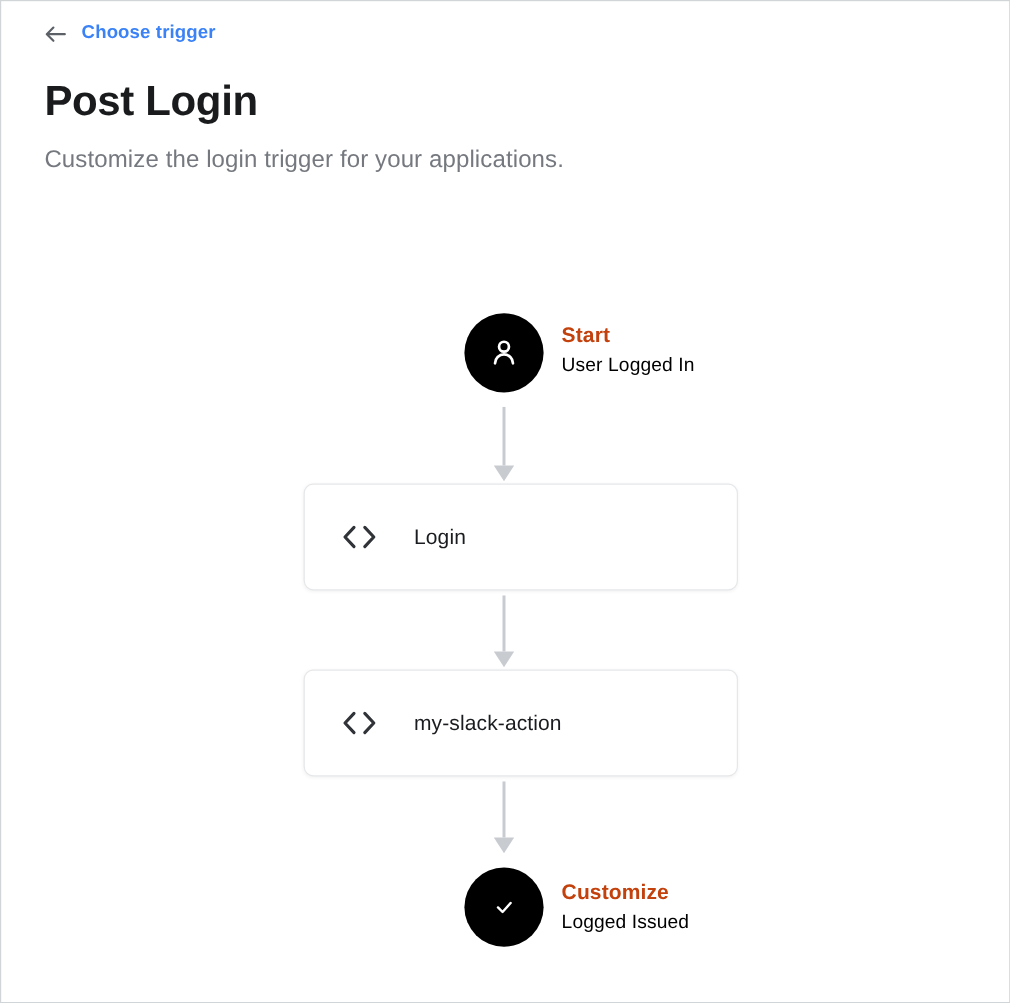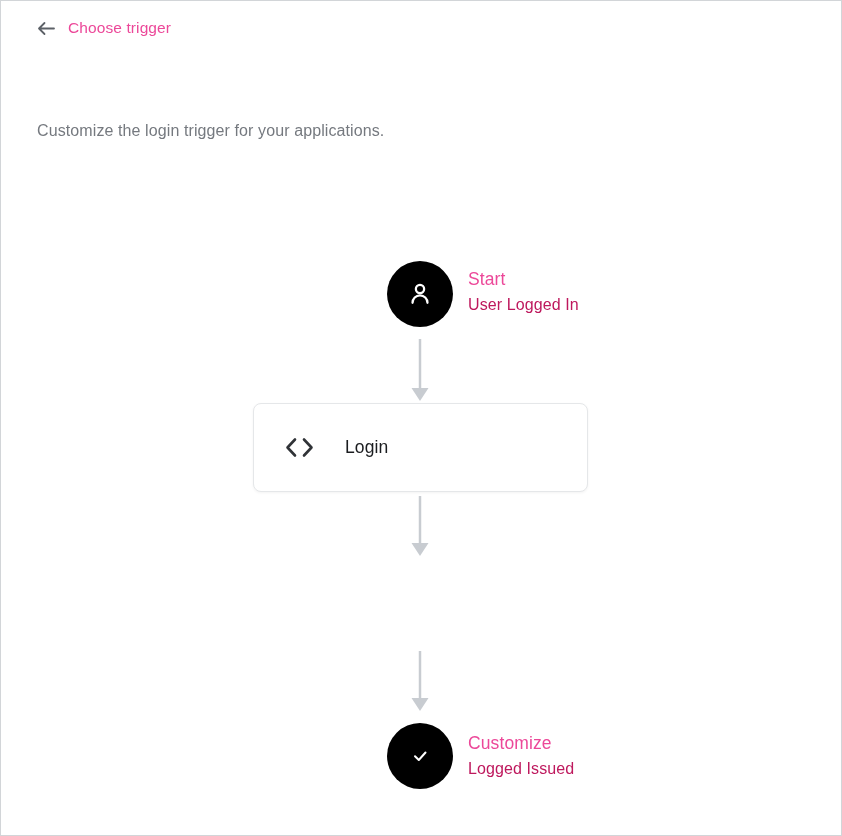--- a/index.html
+++ b/index.html
@@ -17,64 +17,64 @@
   }
 
   
   .back-row {
     position: absolute; left: 36px; top: 18px;
     display: flex; align-items: center; gap: 13px;
     cursor: pointer; color: #5c6167;
   }
   .back-row .back-arrow { display: flex; align-items: center; }
   .back-label {
-    font-size: 15.5px; font-weight: 400; color: #ec4899;
+    font-size: 15.5px; font-weight: 700; color: #3b82f6;
     letter-spacing: 0.1px;
   }
   .page-title {
     position: absolute; left: 36px; top: 64px;
     font-size: 35px; font-weight: 600; color: #191b1d;
     letter-spacing: -0.3px; line-height: 1.15;
   }
   .page-subtitle {
     position: absolute; left: 36px; top: 121px;
-    font-size: 16px; font-weight: 400; color: #75797f;
+    font-size: 20px; font-weight: 400; color: #75797f;
     letter-spacing: 0.1px;
   }
 
   
   .node-circle {
     position: absolute; width: 66px; height: 66px;
     border-radius: 50%; background: #000000;
     display: flex; align-items: center; justify-content: center;
   }
   .start-circle { left: 386px; top: 260px; }
   .complete-circle { left: 386px; top: 722px; }
 
   .node-label { position: absolute; left: 467px; }
   .start-label { top: 268px; }
   .complete-label { top: 732px; }
   .node-title {
-    font-size: 17.5px; font-weight: 400; color: #ec4899;
+    font-size: 17.5px; font-weight: 700; color: #c2410c;
     line-height: 1.2; margin-bottom: 5px; letter-spacing: 0.1px;
   }
   .node-subtitle {
-    font-size: 16px; font-weight: 400; color: #be185d;
+    font-size: 16px; font-weight: 400; color: #000000;
     line-height: 1.2; letter-spacing: 0.1px;
   }
 
   
   .arrow { position: absolute; left: 409px; width: 20px; }
   .arrow-1 { top: 338px; height: 62px; }
   .arrow-2 { top: 495px; height: 60px; }
   .arrow-3 { top: 650px; height: 60px; }
 
   
   .action-card {
-    position: absolute; left: 252px; width: 335px; height: 89px;
+    position: absolute; left: 252px; width: 362px; height: 89px;
     background: #ffffff;
     border: 1px solid #e5e7e9;
     border-radius: 8px;
     box-shadow: 0 1px 3px rgba(0,0,0,0.05);
     display: flex; align-items: center;
     padding-left: 30px;
     cursor: pointer;
   }
   .action-card-1 { top: 402px; }
   .action-card-2 { top: 557px; }
@@ -92,20 +92,21 @@
 
   <div class="back-row">
     <span class="back-arrow">
       <svg width="18" height="15" viewBox="0 0 18 15" fill="none">
         <path d="M17 7.5 H2 M7.5 2 L2 7.5 L7.5 13" stroke="#5c6167" stroke-width="1.8" stroke-linecap="round" stroke-linejoin="round"></path>
       </svg>
     </span>
     <span class="back-label">Choose trigger</span>
   </div>
 
+  <h1 class="page-title">Post Login</h1>
   <div class="page-subtitle">Customize the login trigger for your applications.</div>
 
   <div class="node-circle start-circle">
     <span style="display:flex;">
       <svg width="32" height="32" viewBox="0 0 24 24" fill="none">
         <circle cx="12" cy="8.2" r="3.1" stroke="#ffffff" stroke-width="1.7"></circle>
         <path d="M6.4 18.6 a5.6 5.6 0 0 1 11.2 0" stroke="#ffffff" stroke-width="1.7" stroke-linecap="round"></path>
       </svg>
     </span>
   </div>
@@ -131,20 +132,29 @@
     <span class="action-label">Login</span>
   </div>
 
   <div class="arrow arrow-2">
     <svg width="20" height="60" viewBox="0 0 20 60">
       <line x1="10" y1="0" x2="10" y2="47" stroke="#c8ccd1" stroke-width="2.5"></line>
       <polygon points="1.5,47 18.5,47 10,60" fill="#c8ccd1"></polygon>
     </svg>
   </div>
 
+  <div class="action-card action-card-2">
+    <span class="code-icon">
+      <svg width="31" height="21" viewBox="0 0 31 21" fill="none">
+        <path d="M11 2.5 L3.5 10.5 L11 18.5" stroke="#303337" stroke-width="2.6" stroke-linecap="round" stroke-linejoin="round"></path>
+        <path d="M20 2.5 L27.5 10.5 L20 18.5" stroke="#303337" stroke-width="2.6" stroke-linecap="round" stroke-linejoin="round"></path>
+      </svg>
+    </span>
+    <span class="action-label">my-slack-action</span>
+  </div>
 
   <div class="arrow arrow-3">
     <svg width="20" height="60" viewBox="0 0 20 60">
       <line x1="10" y1="0" x2="10" y2="47" stroke="#c8ccd1" stroke-width="2.5"></line>
       <polygon points="1.5,47 18.5,47 10,60" fill="#c8ccd1"></polygon>
     </svg>
   </div>
 
   <div class="node-circle complete-circle">
     <span style="display:flex;">

